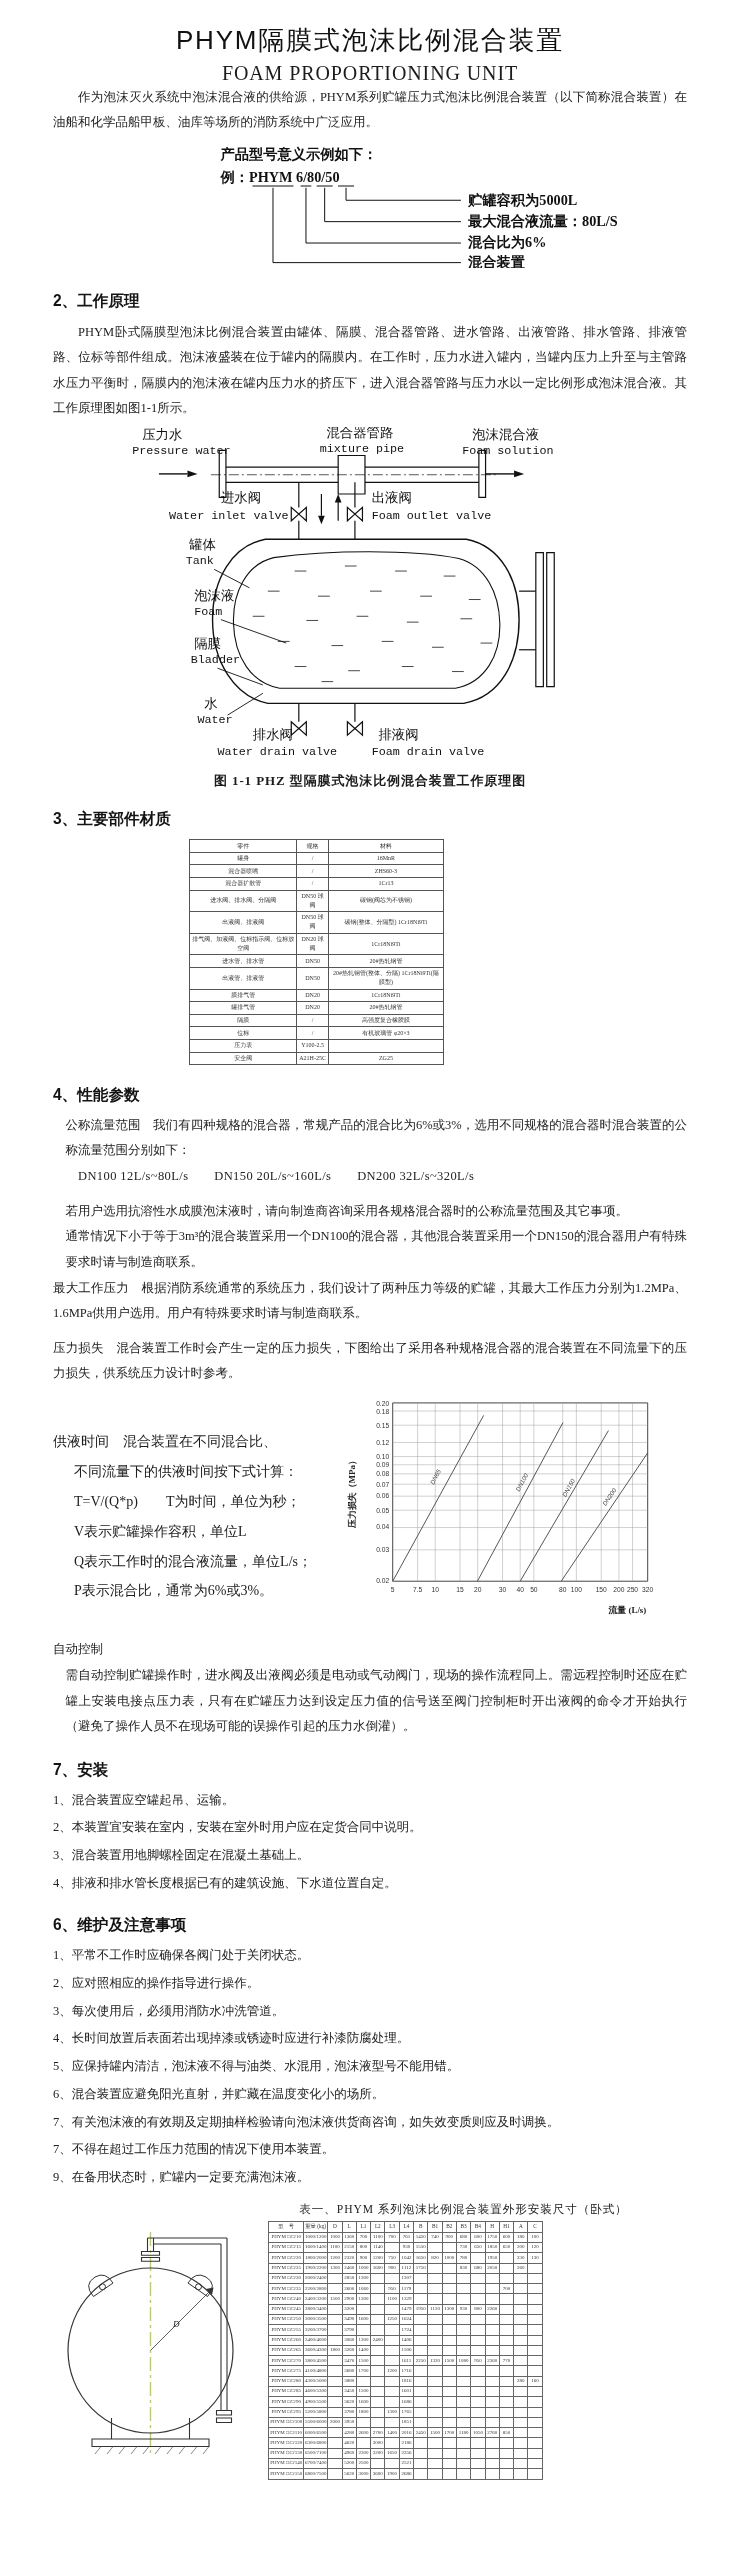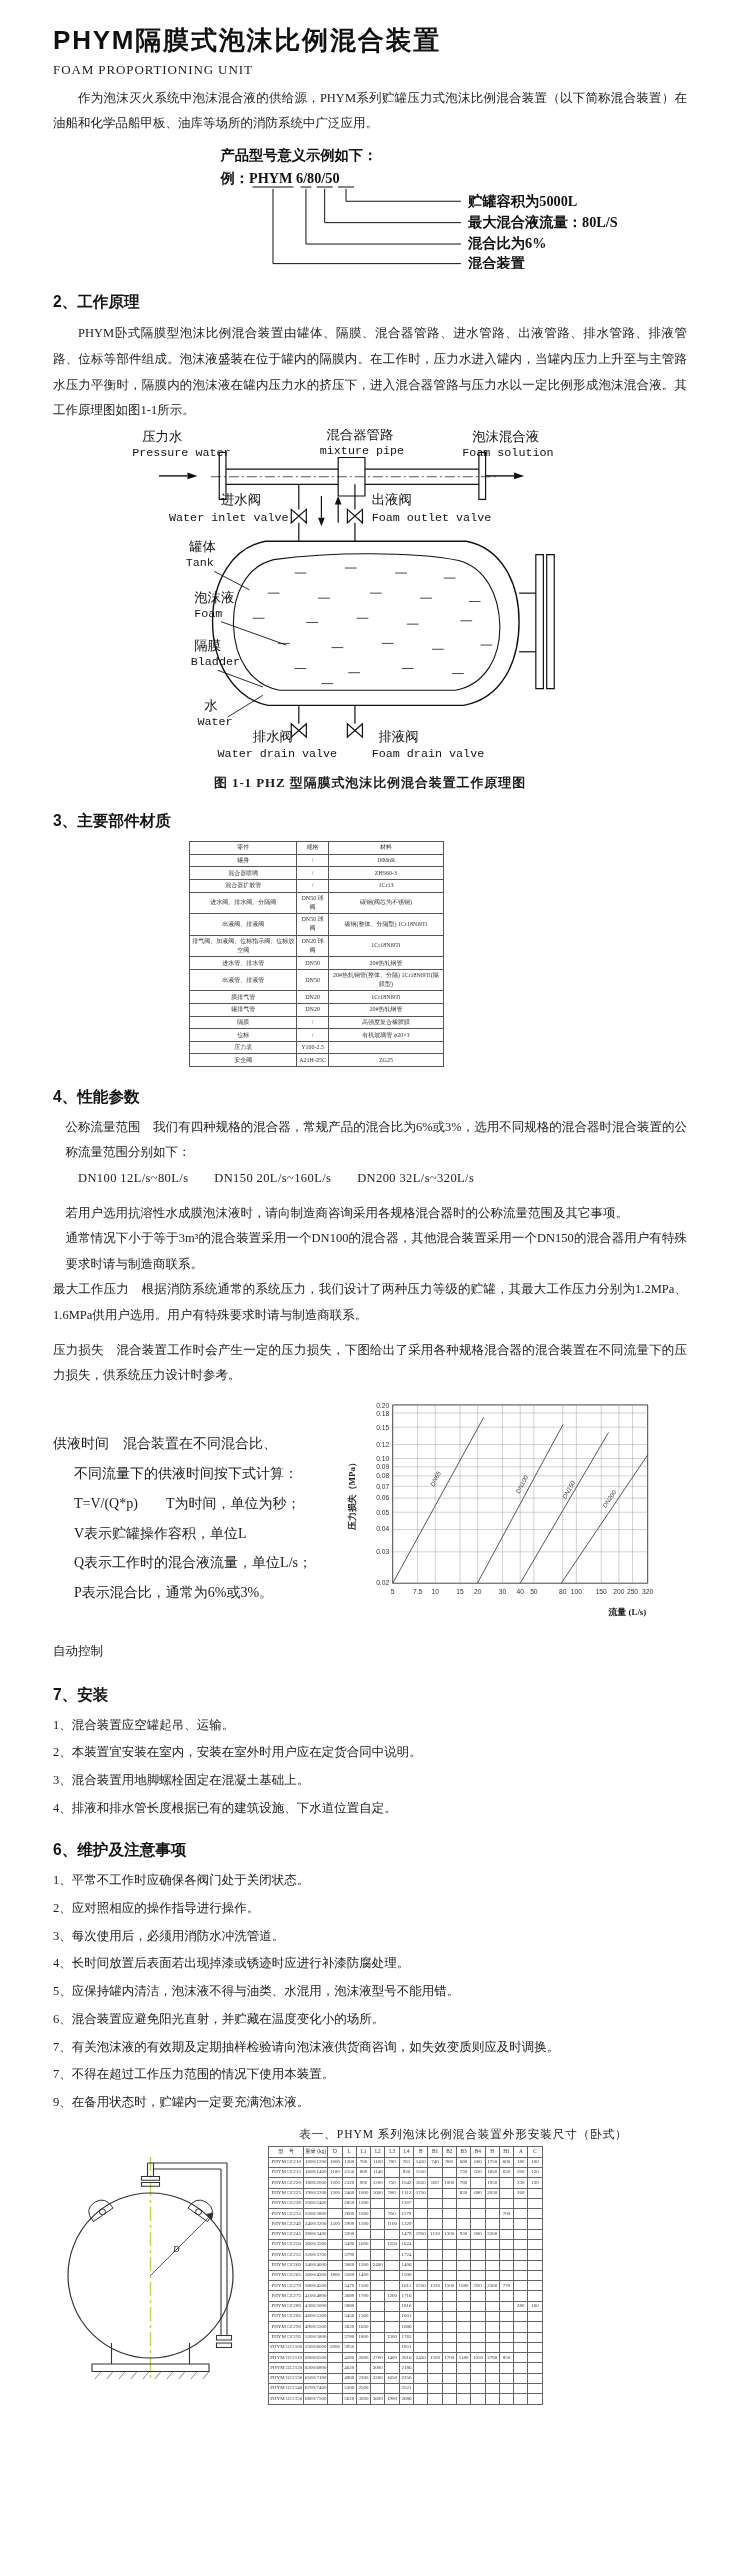--- a/index.html
+++ b/index.html
@@ -1,25 +1,25 @@
 <!DOCTYPE html>
 <html style="font-size:14.3px"><head>
 <meta charset="utf-8">
 <style>
   * { margin:0; padding:0; box-sizing:border-box; }
   html,body { background:#ffffff; }
   body { width:740px; font-family:"Liberation Serif", serif; color:#1c1c1c; }
   .page { width:740px; height:2576px; overflow:hidden; background:#fff; padding:23px 53px 18px 53px; position:relative; }
 
-  .title { text-align:left; font-family:"Liberation Sans", sans-serif; font-weight:bold; font-size:26px; letter-spacing:1.8px; color:#111; }
-  .subtitle { text-align:left; font-family:"Liberation Serif", serif; font-size:13px; margin-top:3.6px; letter-spacing:0.9px; }
+  .title { text-align:center; font-family:"Liberation Sans", sans-serif; font-weight:normal; font-size:26px; letter-spacing:1.8px; color:#111; }
+  .subtitle { text-align:center; font-family:"Liberation Serif", serif; font-size:20px; margin-top:3.6px; letter-spacing:0.9px; }
 
   h2.sec { font-family:"Liberation Sans", sans-serif; font-size:15.6px; font-weight:bold; color:#141414; margin:19.6px 0 7.1px 0; }
   p.body { font-size:12.5px; line-height:2.05; text-align:justify; color:#222; }
-  p.ind { text-indent:2em;margin-top:8px; }
+  p.ind { text-indent:2em; }
   p.flows { margin-left:2em; letter-spacing:0.4px; }
 
   .model-wrap { margin:9px 0 1px 114px; }
   .fig-wrap { text-align:center; margin-top:5.3px; }
   .fig-caption { text-align:center; font-size:13px; font-weight:bold; margin-top:5.3px; letter-spacing:0.9px; }
 
   table.mat { border-collapse:collapse; margin:9px 0 5.3px 136px; width:255px; font-size:6px; color:#333; }
   table.mat th, table.mat td { border:0.7px solid #555; padding:1.3px 1.8px; text-align:center; font-weight:normal; line-height:1.5; }
   table.mat th { font-size:6px; }
 
@@ -389,20 +389,21 @@
           <text x="344" y="224" class="tick" text-anchor="middle">320</text>
         </g>
 
         <text x="16" y="112" class="axis-label" transform="rotate(-90 16 112)" text-anchor="middle">压力损失（MPa）</text>
         <text x="300" y="248" class="axis-label">流量 (L/s)</text>
       </svg>
     </div>
   </div>
 
   <p class="body auto-ctl-head">自动控制</p>
+  <p class="body" style="margin-left:1em">需自动控制贮罐操作时，进水阀及出液阀必须是电动或气动阀门，现场的操作流程同上。需远程控制时还应在贮罐上安装电接点压力表，只有在贮罐压力达到设定压力值的信号送至阀门控制柜时开出液阀的命令才开始执行（避免了操作人员不在现场可能的误操作引起的压力水倒灌）。</p>
 
   <h2 class="sec">7、安装</h2>
   <div class="list-item">1、混合装置应空罐起吊、运输。</div>
   <div class="list-item">2、本装置宜安装在室内，安装在室外时用户应在定货合同中说明。</div>
   <div class="list-item">3、混合装置用地脚螺栓固定在混凝土基础上。</div>
   <div class="list-item">4、排液和排水管长度根据已有的建筑设施、下水道位置自定。</div>
 
   <h2 class="sec">6、维护及注意事项</h2>
   <div class="list-item">1、平常不工作时应确保各阀门处于关闭状态。</div>
   <div class="list-item">2、应对照相应的操作指导进行操作。</div>

